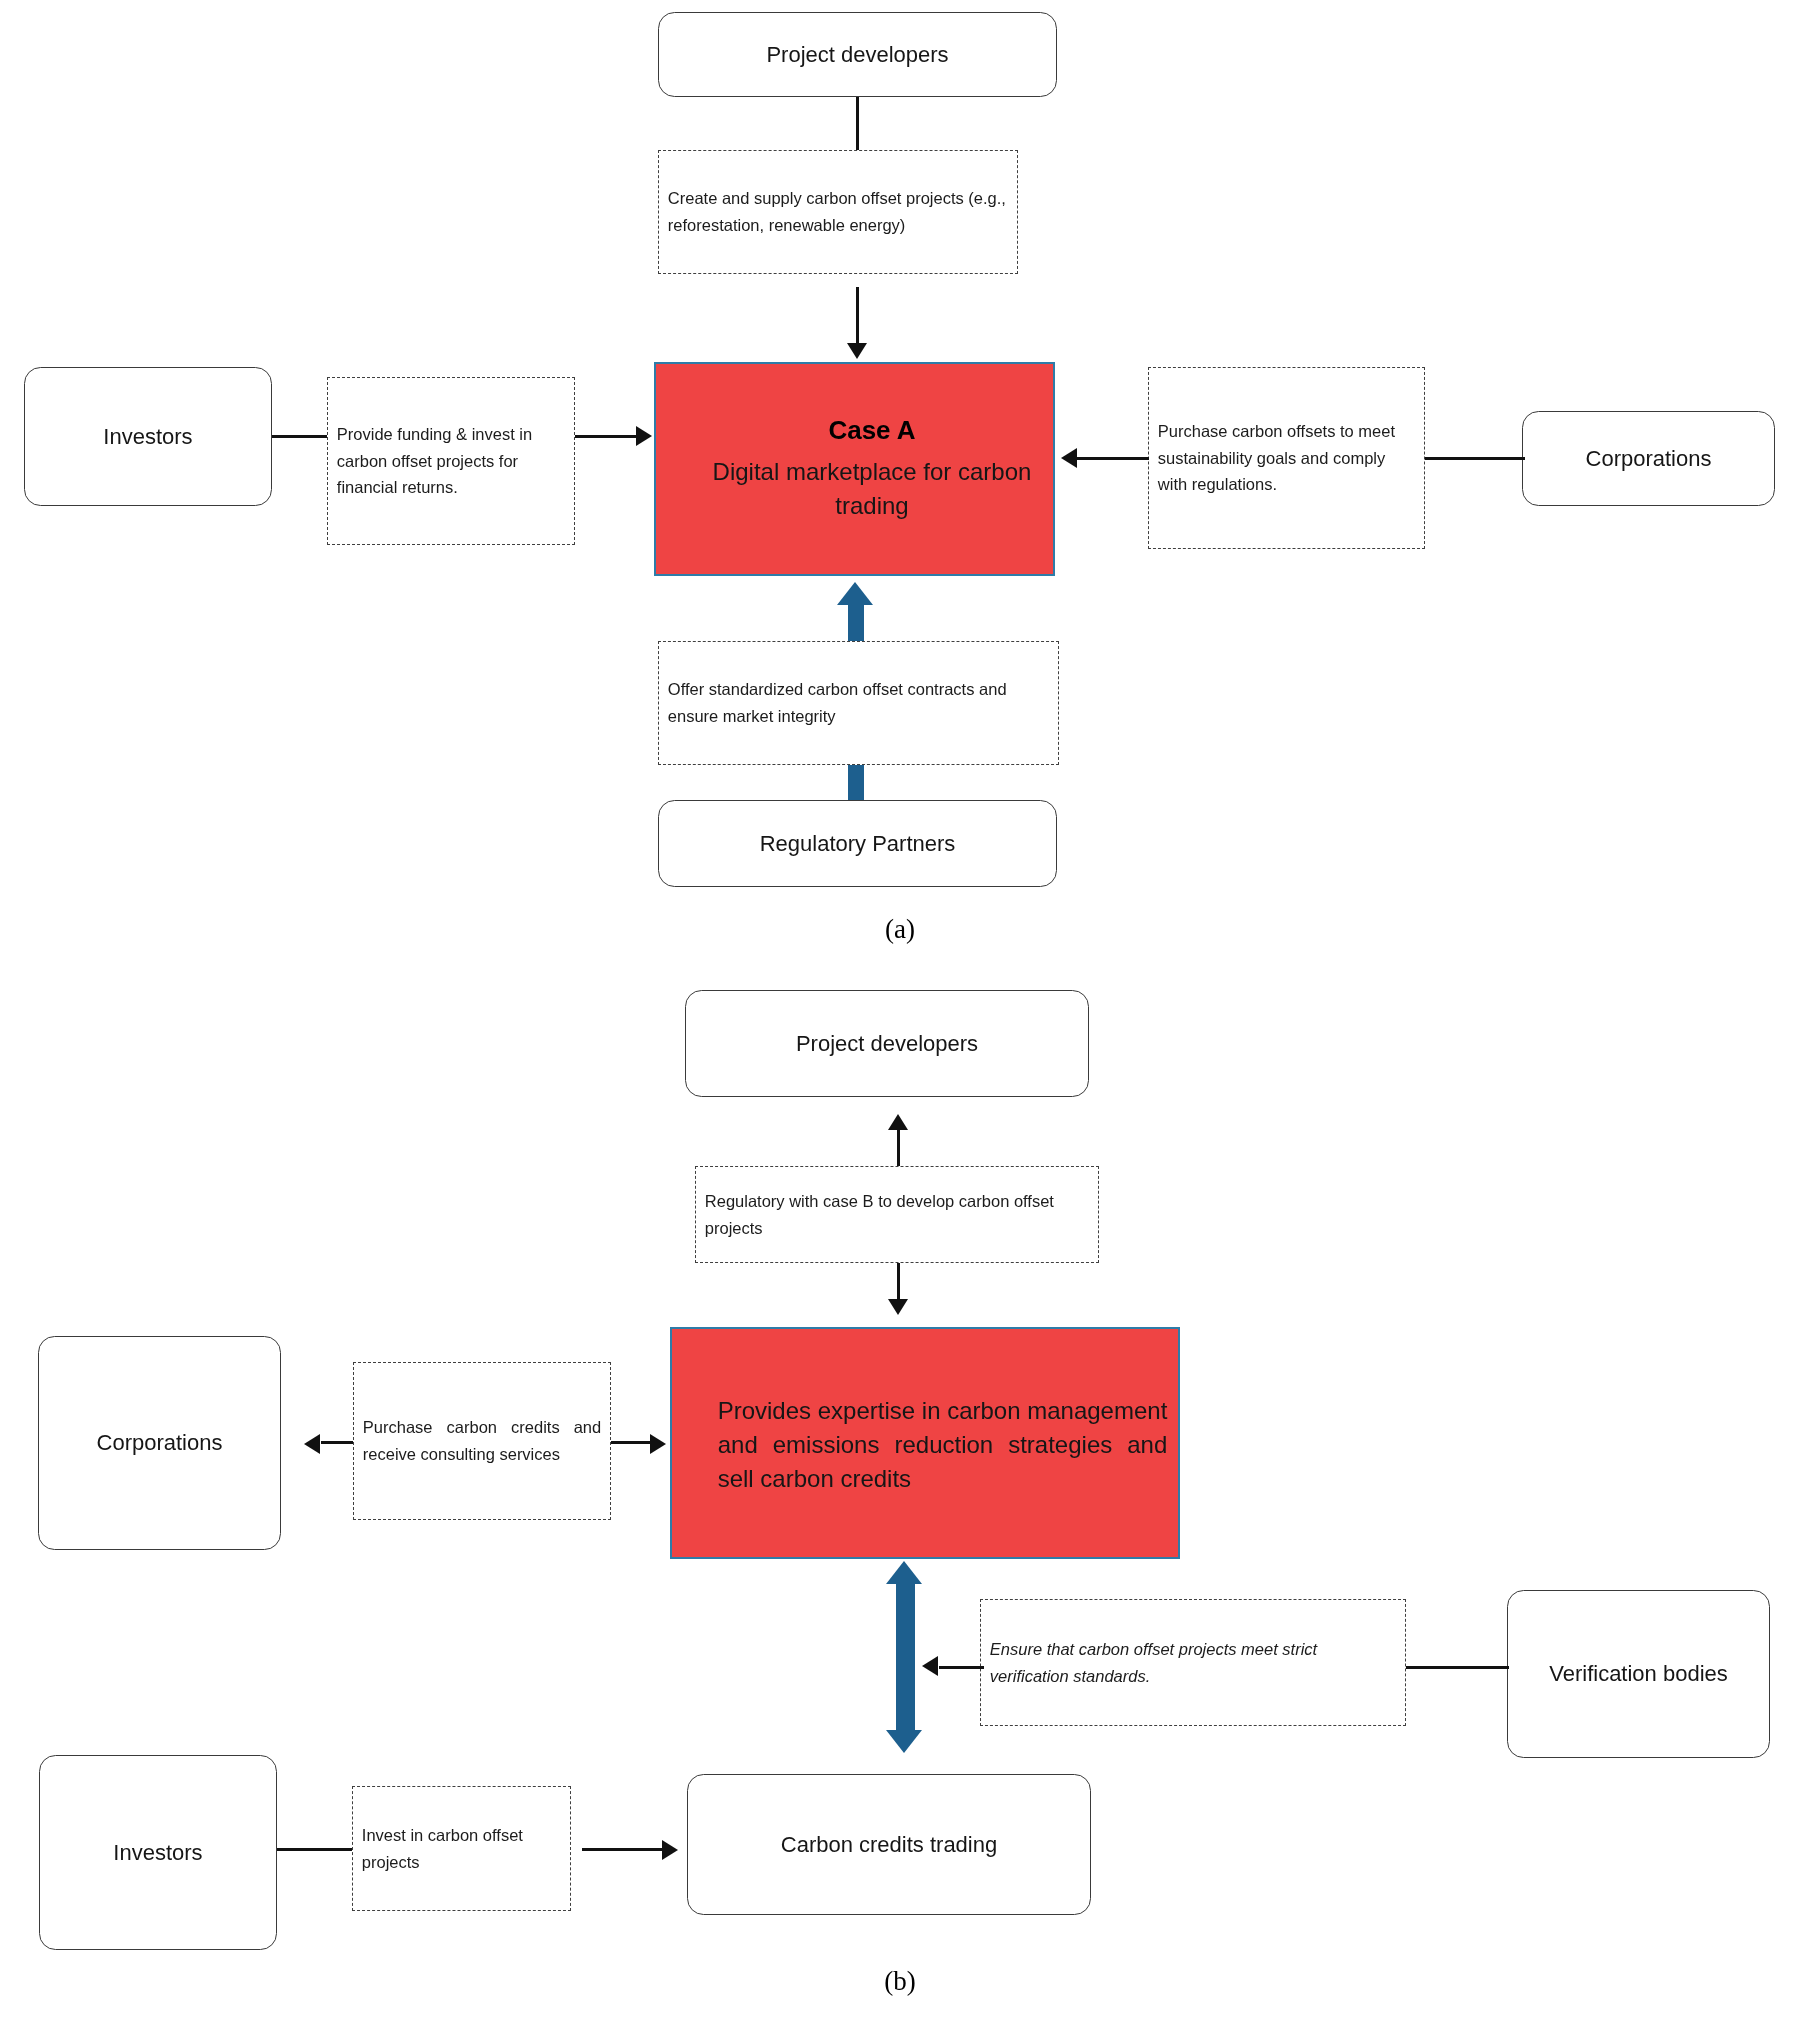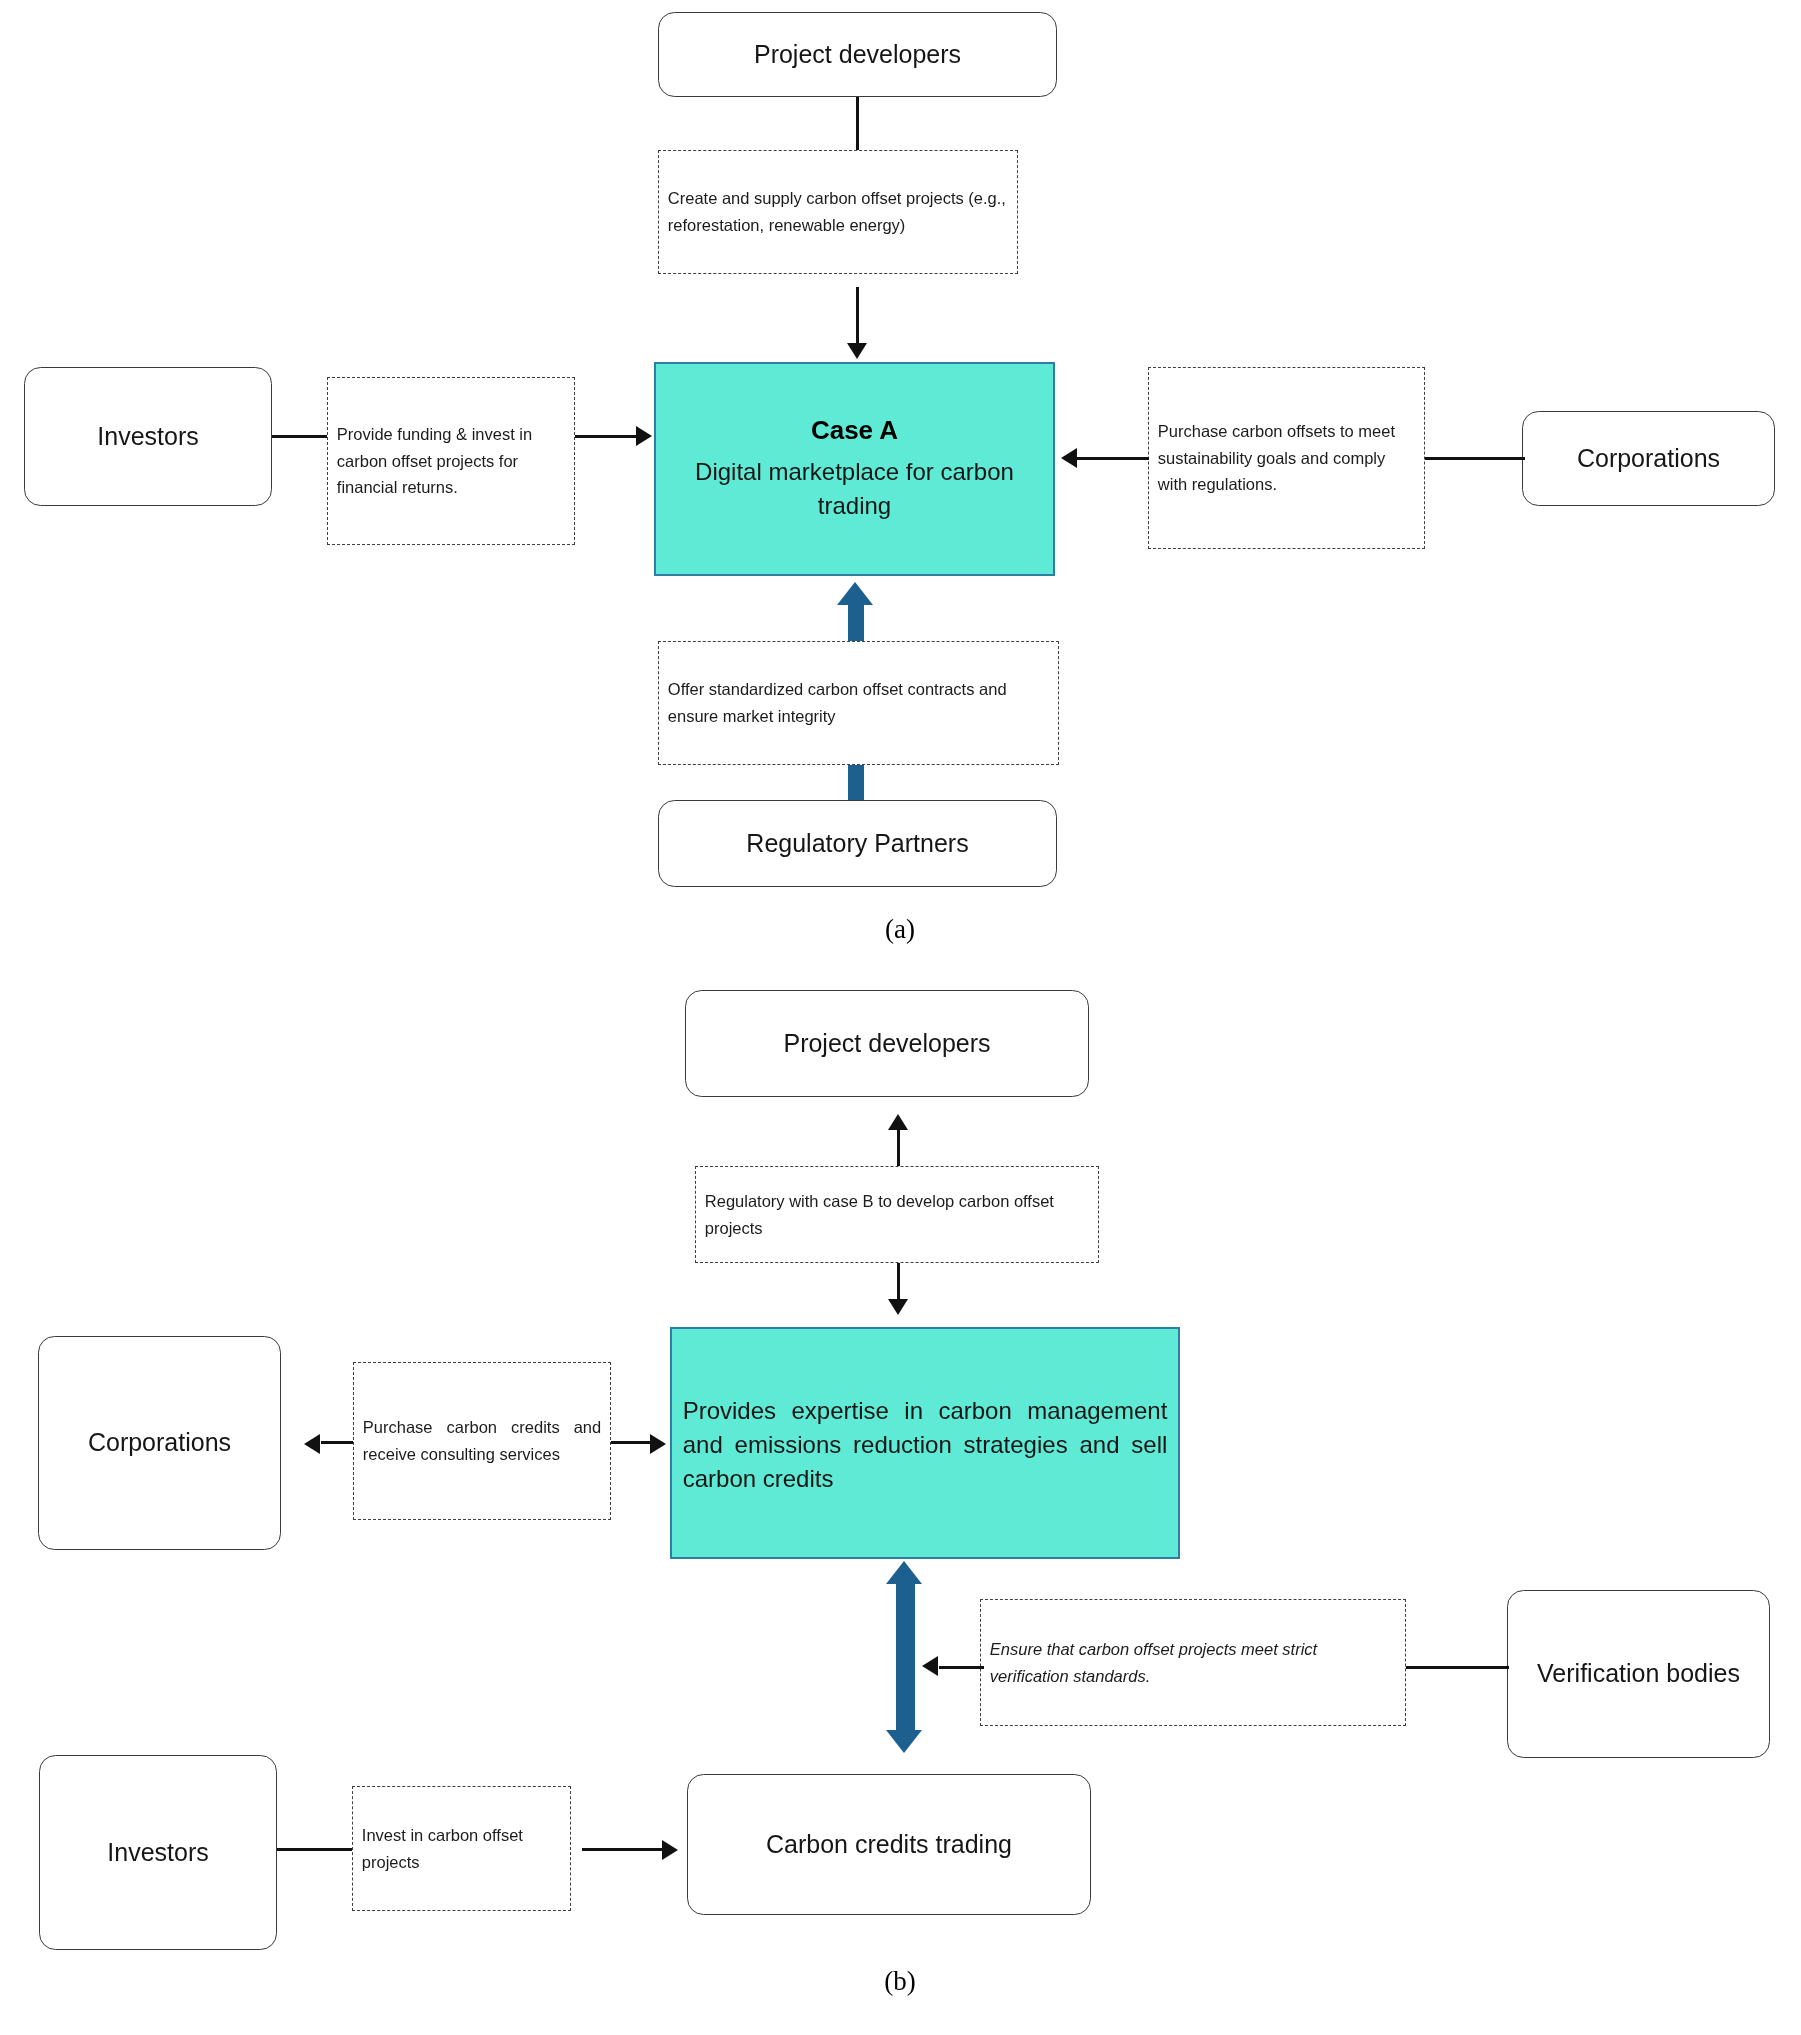--- a/index.html
+++ b/index.html
@@ -20,34 +20,35 @@
 
   
   .ent{
     border:1.9px solid #3a3a3a;
     border-radius:16.5px;
     background:#ffffff;
     display:flex;
     align-items:center;
     justify-content:center;
     text-align:center;
-    font-size:25px;
+    font-size:22px;
     line-height:1.25;
     color:#161616;
     padding:2.9px 6.8px;
   }
 
   
   .case{
     border:2.4px solid #2e7ca8;
-    background:#5eead4;
+    background:#ef4444;
     display:flex;
     flex-direction:column;
     justify-content:center;
     box-sizing:border-box;
+    padding-left:35px;
   }
   .case-title{
     font-weight:bold;
     font-size:26px;
     text-align:center;
     color:#000;
     line-height:1.2;
   }
   .case-body{
     font-size:24px;

